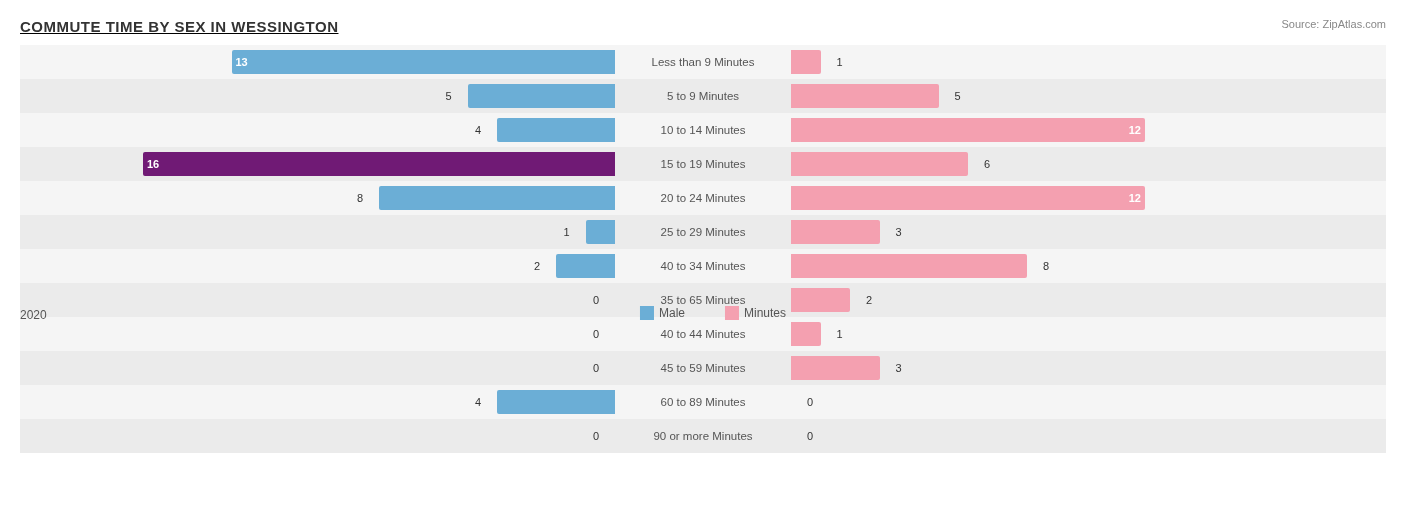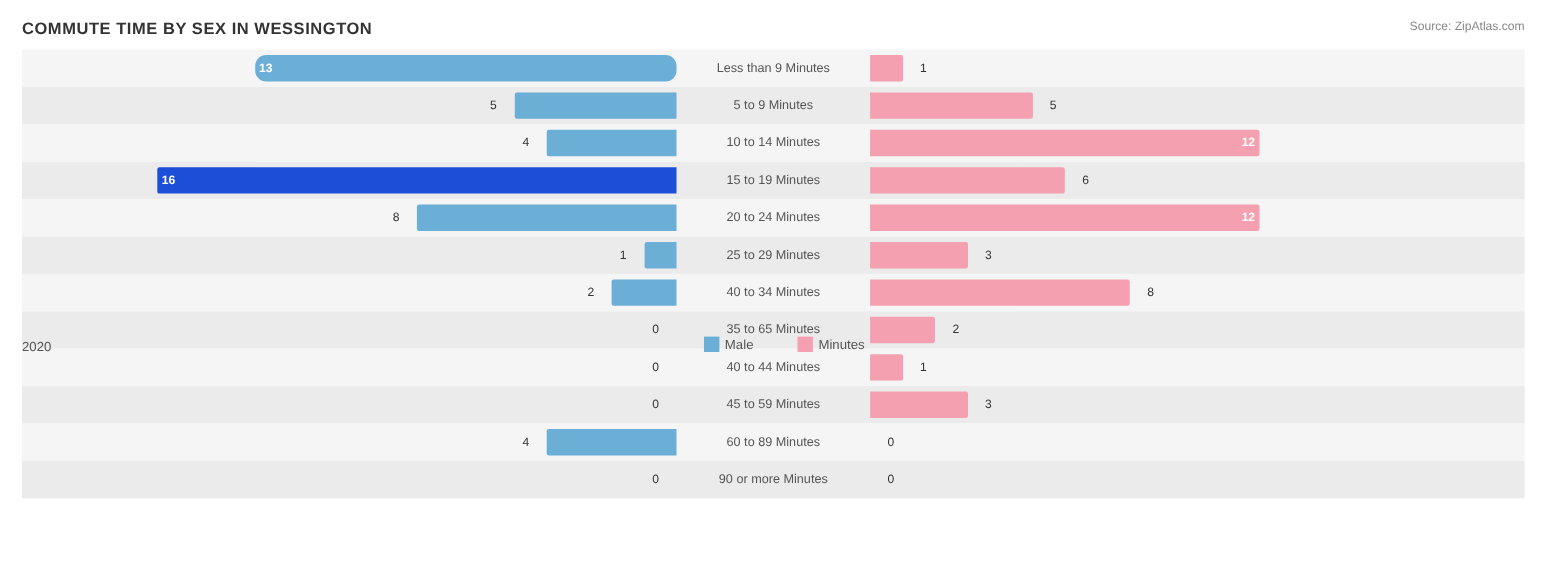--- a/index.html
+++ b/index.html
@@ -8,20 +8,21 @@
       background: #fff;
       width: 1406px;
       height: 523px;
       overflow: hidden;
     }
     .chart-container {
       width: 1406px;
       height: 390px;
       padding: 18px 20px 40px 20px;
       position: relative;
+      text-decoration: underline;
     }
     .chart-title {
       font-size: 15px;
       font-weight: bold;
       color: #333;
       text-transform: uppercase;
       letter-spacing: 0.5px;
       margin-bottom: 10px;
     }
     .source-label {
@@ -172,21 +173,21 @@
 <body>
 
 <div class="chart-container">
   <div class="chart-title">COMMUTE TIME BY SEX IN WESSINGTON</div>
   <div class="source-label">Source: ZipAtlas.com</div>
   <div class="chart-area">
     <div class="rows-container" id="rows-container">
     <div class="row">
           <div class="center-label">Less than 9 Minutes</div>
           <div class="male-bar-container">
-            <div class="male-bar" style="width: 383.5px; background: rgb(107, 174, 214); border-radius: 10px;">
+            <div class="male-bar" style="width: 383.5px; background: rgb(107, 174, 214);">
               <span class="male-value-inside">13</span>
             </div>
           </div>
           <div class="female-bar-container">
             <div class="female-bar" style="width: 29.5px; background: rgb(244, 160, 176);">
               <span class="female-value">1</span>
             </div>
           </div>
         </div>
         <div class="row">
@@ -211,21 +212,21 @@
           </div>
           <div class="female-bar-container">
             <div class="female-bar" style="width: 354px; background: rgb(244, 160, 176);">
               <span class="female-value-inside">12</span>
             </div>
           </div>
         </div>
         <div class="row">
           <div class="center-label">15 to 19 Minutes</div>
           <div class="male-bar-container">
-            <div class="male-bar" style="width: 472px; background: #1d4ed8;">
+            <div class="male-bar" style="width: 472px; background: #701a75;">
               <span class="male-value-inside">16</span>
             </div>
           </div>
           <div class="female-bar-container">
             <div class="female-bar" style="width: 177px; background: rgb(244, 160, 176);">
               <span class="female-value">6</span>
             </div>
           </div>
         </div>
         <div class="row">

